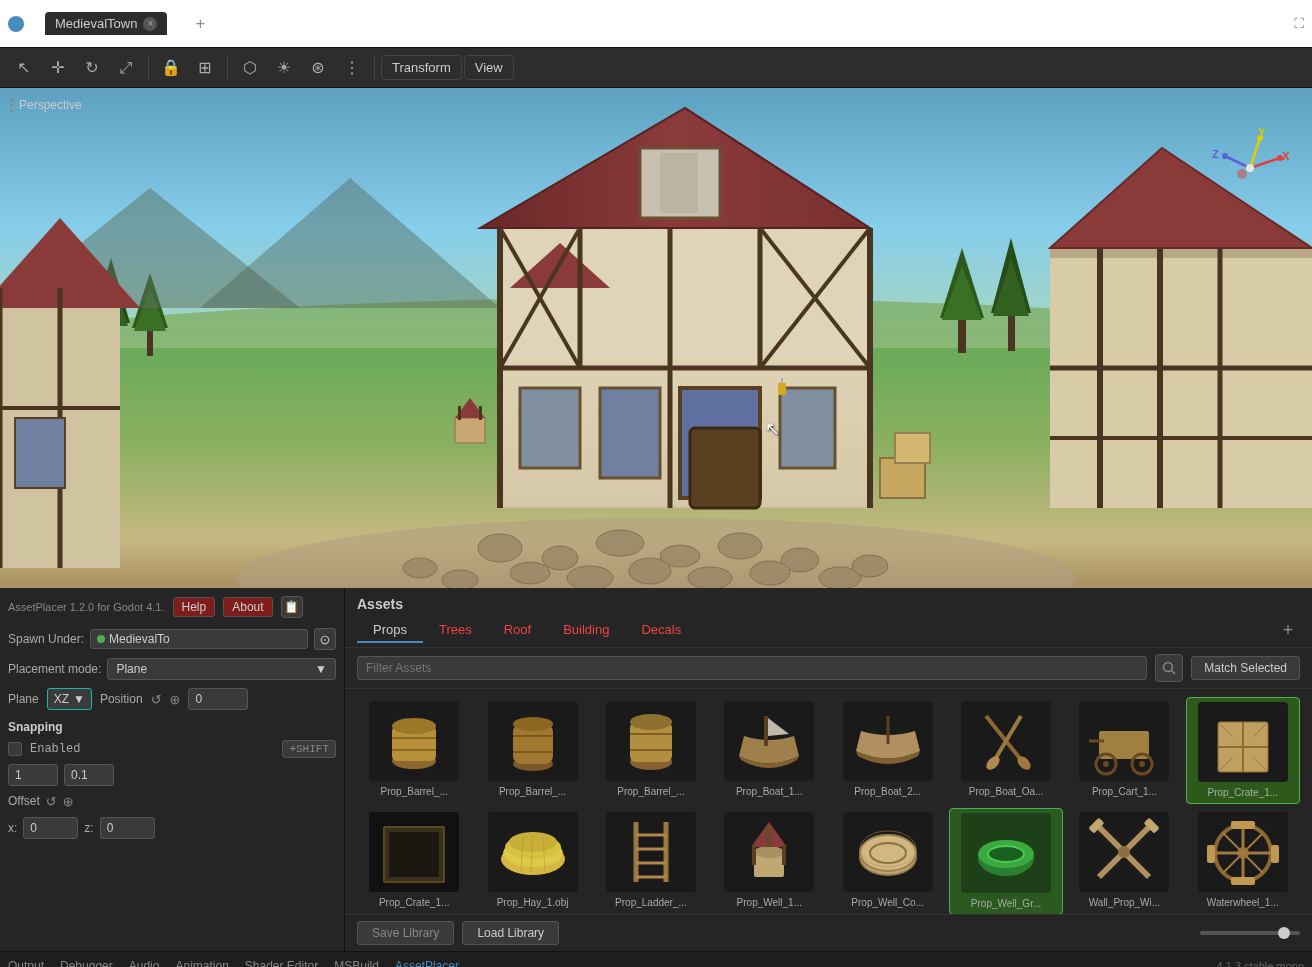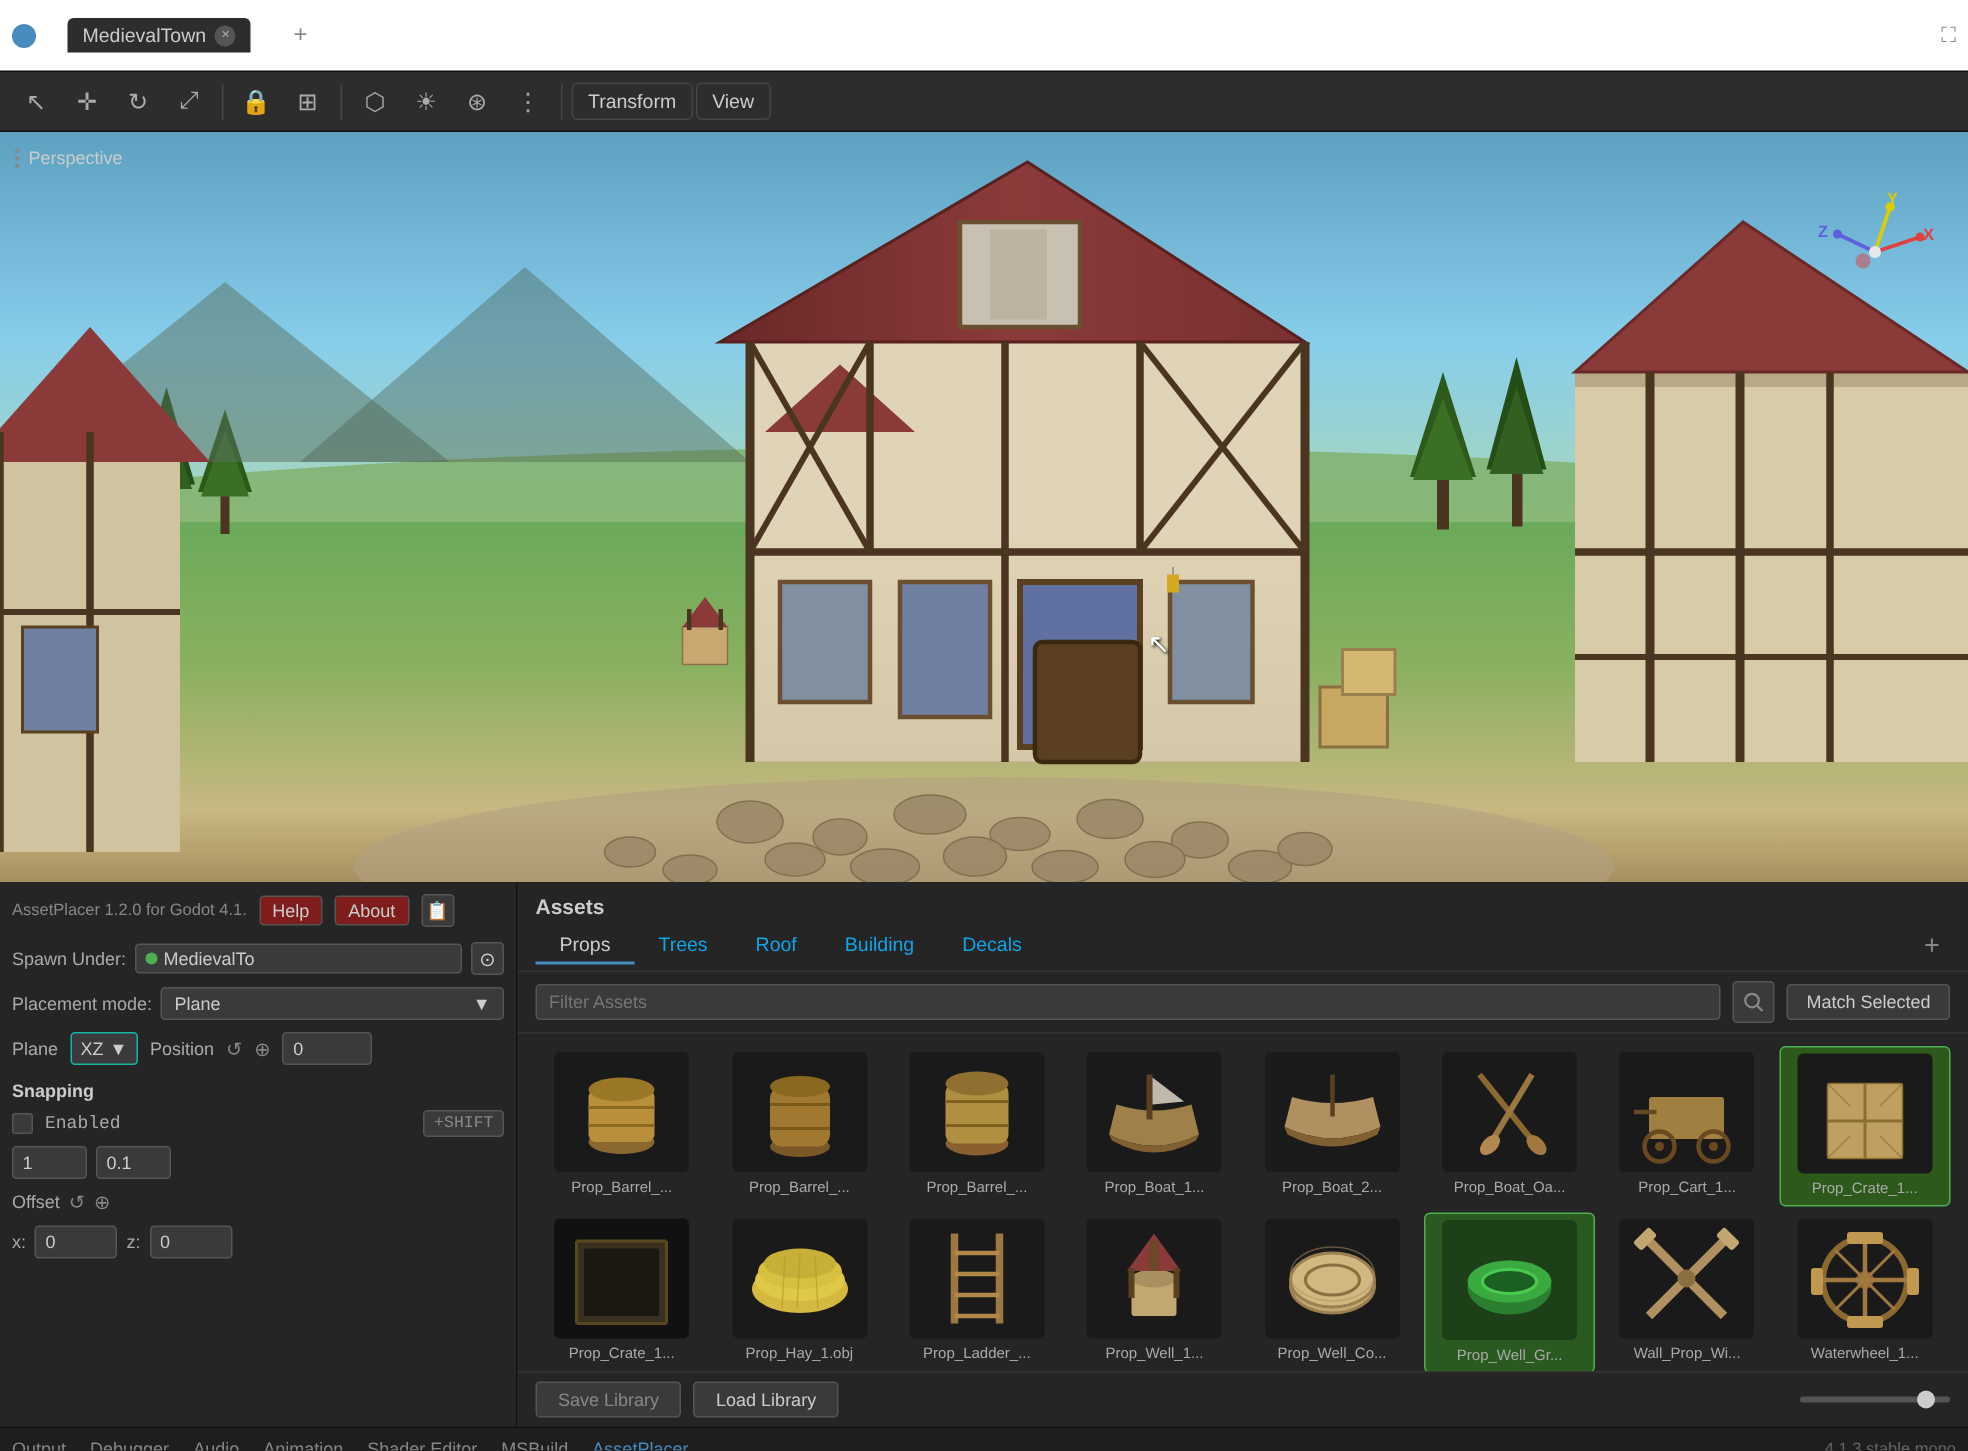--- a/index.html
+++ b/index.html
@@ -316,21 +316,21 @@
     }
 
     .tabs-row {
       display: flex;
       align-items: center;
       gap: 0;
     }
     .tab-item {
       padding: 4px 16px;
       font-size: 13px;
-      color: #0ea5e9;
+      color: #ef4444;
       cursor: pointer;
       border-bottom: 2px solid transparent;
     }
     .tab-item.active {
       color: #ccc;
       border-bottom: 2px solid #478cbf;
     }
     .tab-add {
       margin-left: auto;
       width: 24px; height: 24px;

